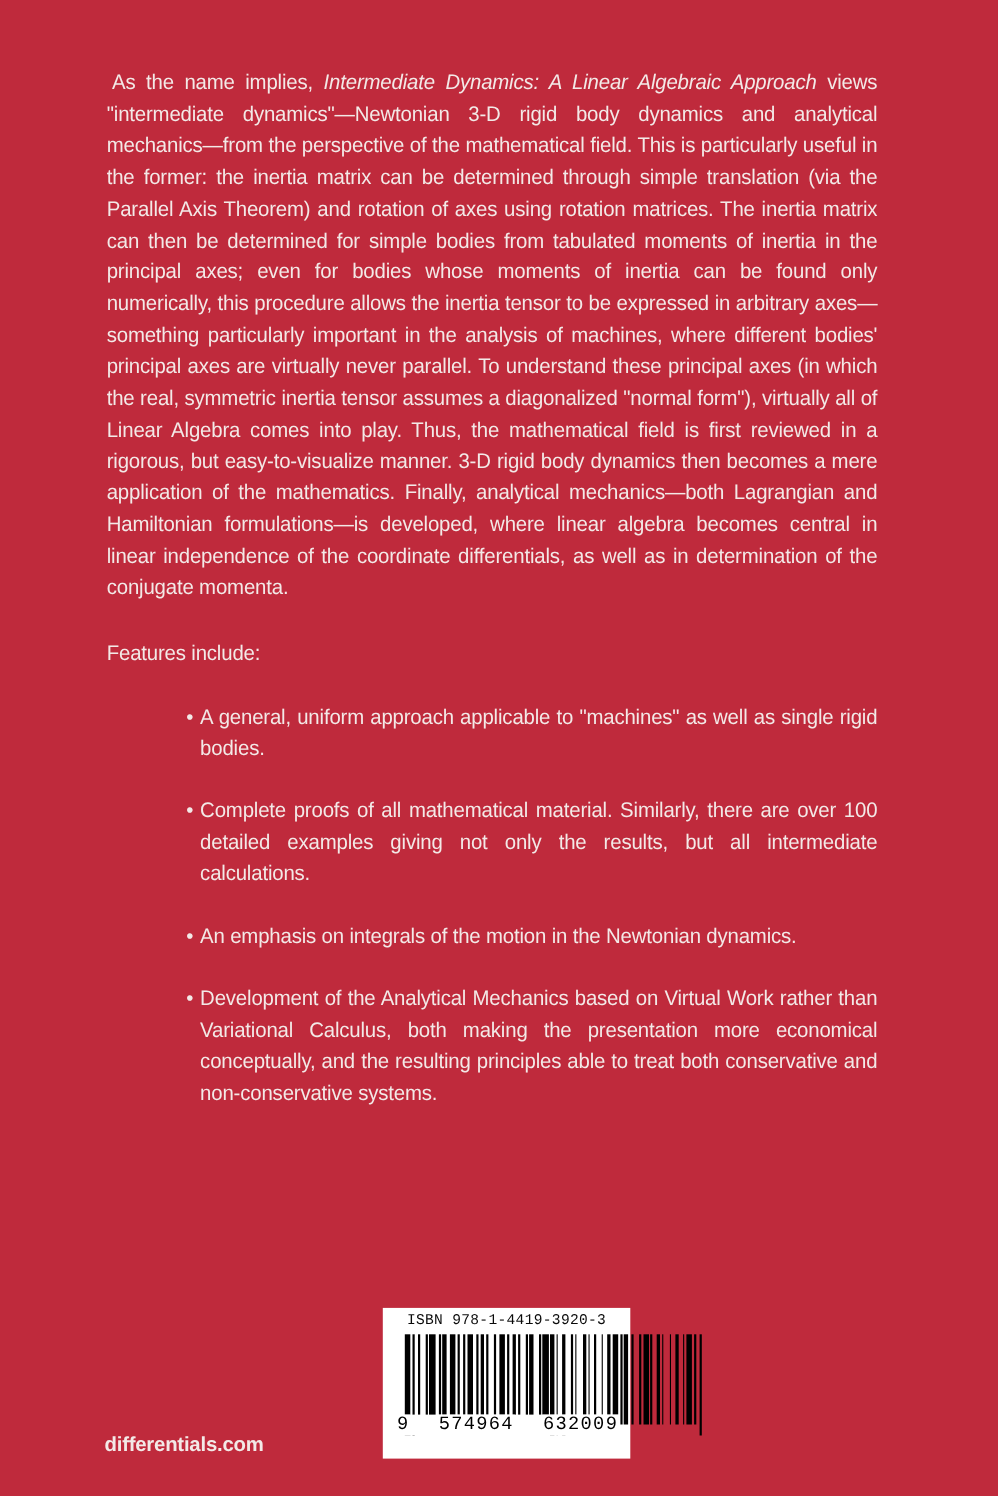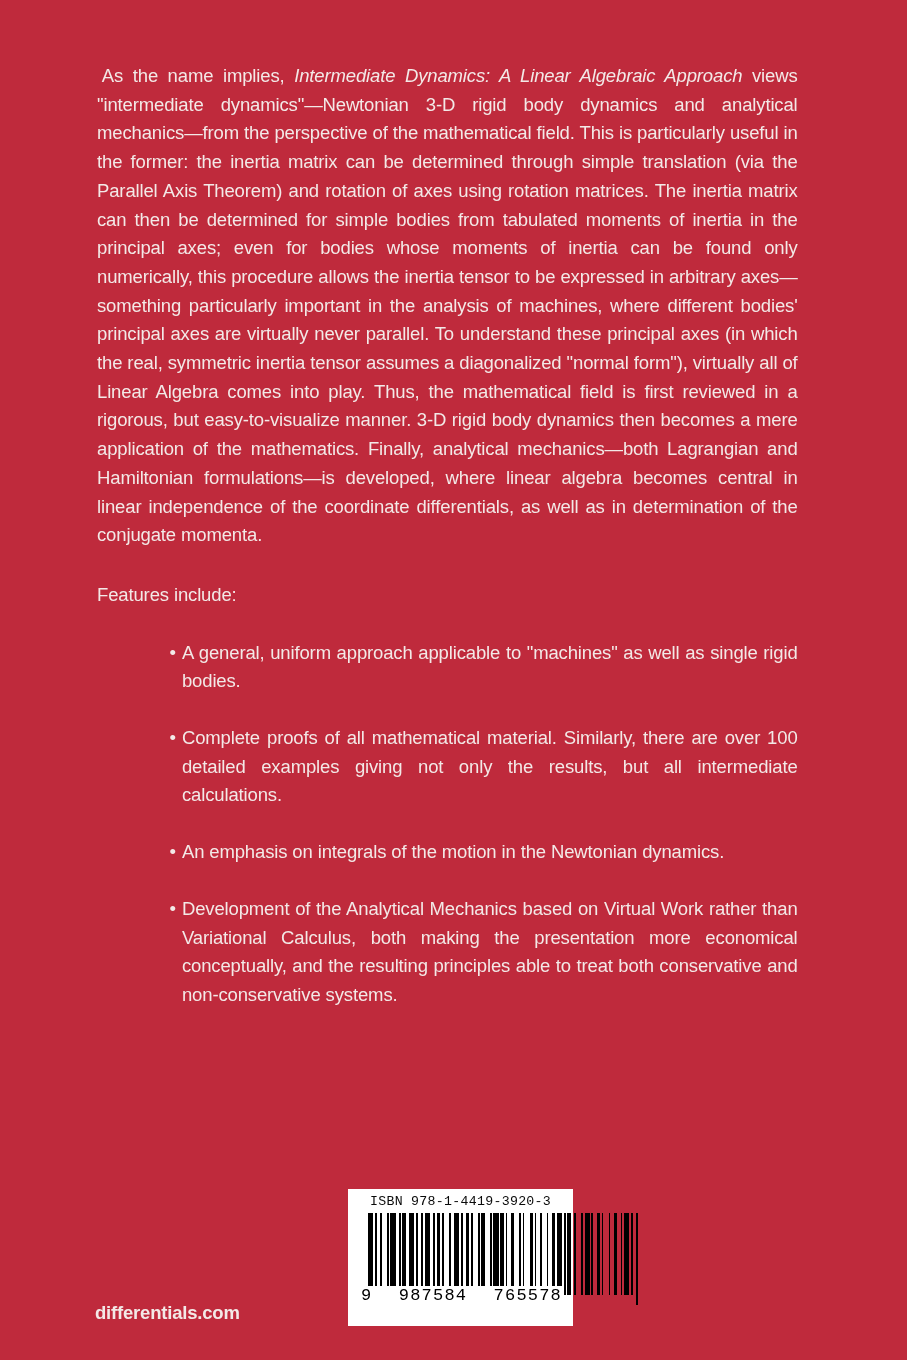--- a/index.html
+++ b/index.html
@@ -278,20 +278,20 @@
         <span style="width: 1.72px; background: transparent;"></span>
         <span style="width: 5.16px;"></span>
         <span style="width: 1.72px; background: transparent;"></span>
         <span style="width: 1.72px;"></span>
         <span style="width: 3.44px; background: transparent;"></span>
         <span class="guard" style="width: 1.72px;"></span>
         <span style="width: 5.16px; background: transparent;"></span>
       </div>
     <div id="ean-digits">
       <span class="grp g0">9</span>
-      <span class="grp">987584</span>
-      <span class="grp">765578</span>
+      <span class="grp">574964</span>
+      <span class="grp">632009</span>
     </div>
   </div>
 
   <div id="publisher">differentials.com</div>
 
 </div>
 
 </body></html>

